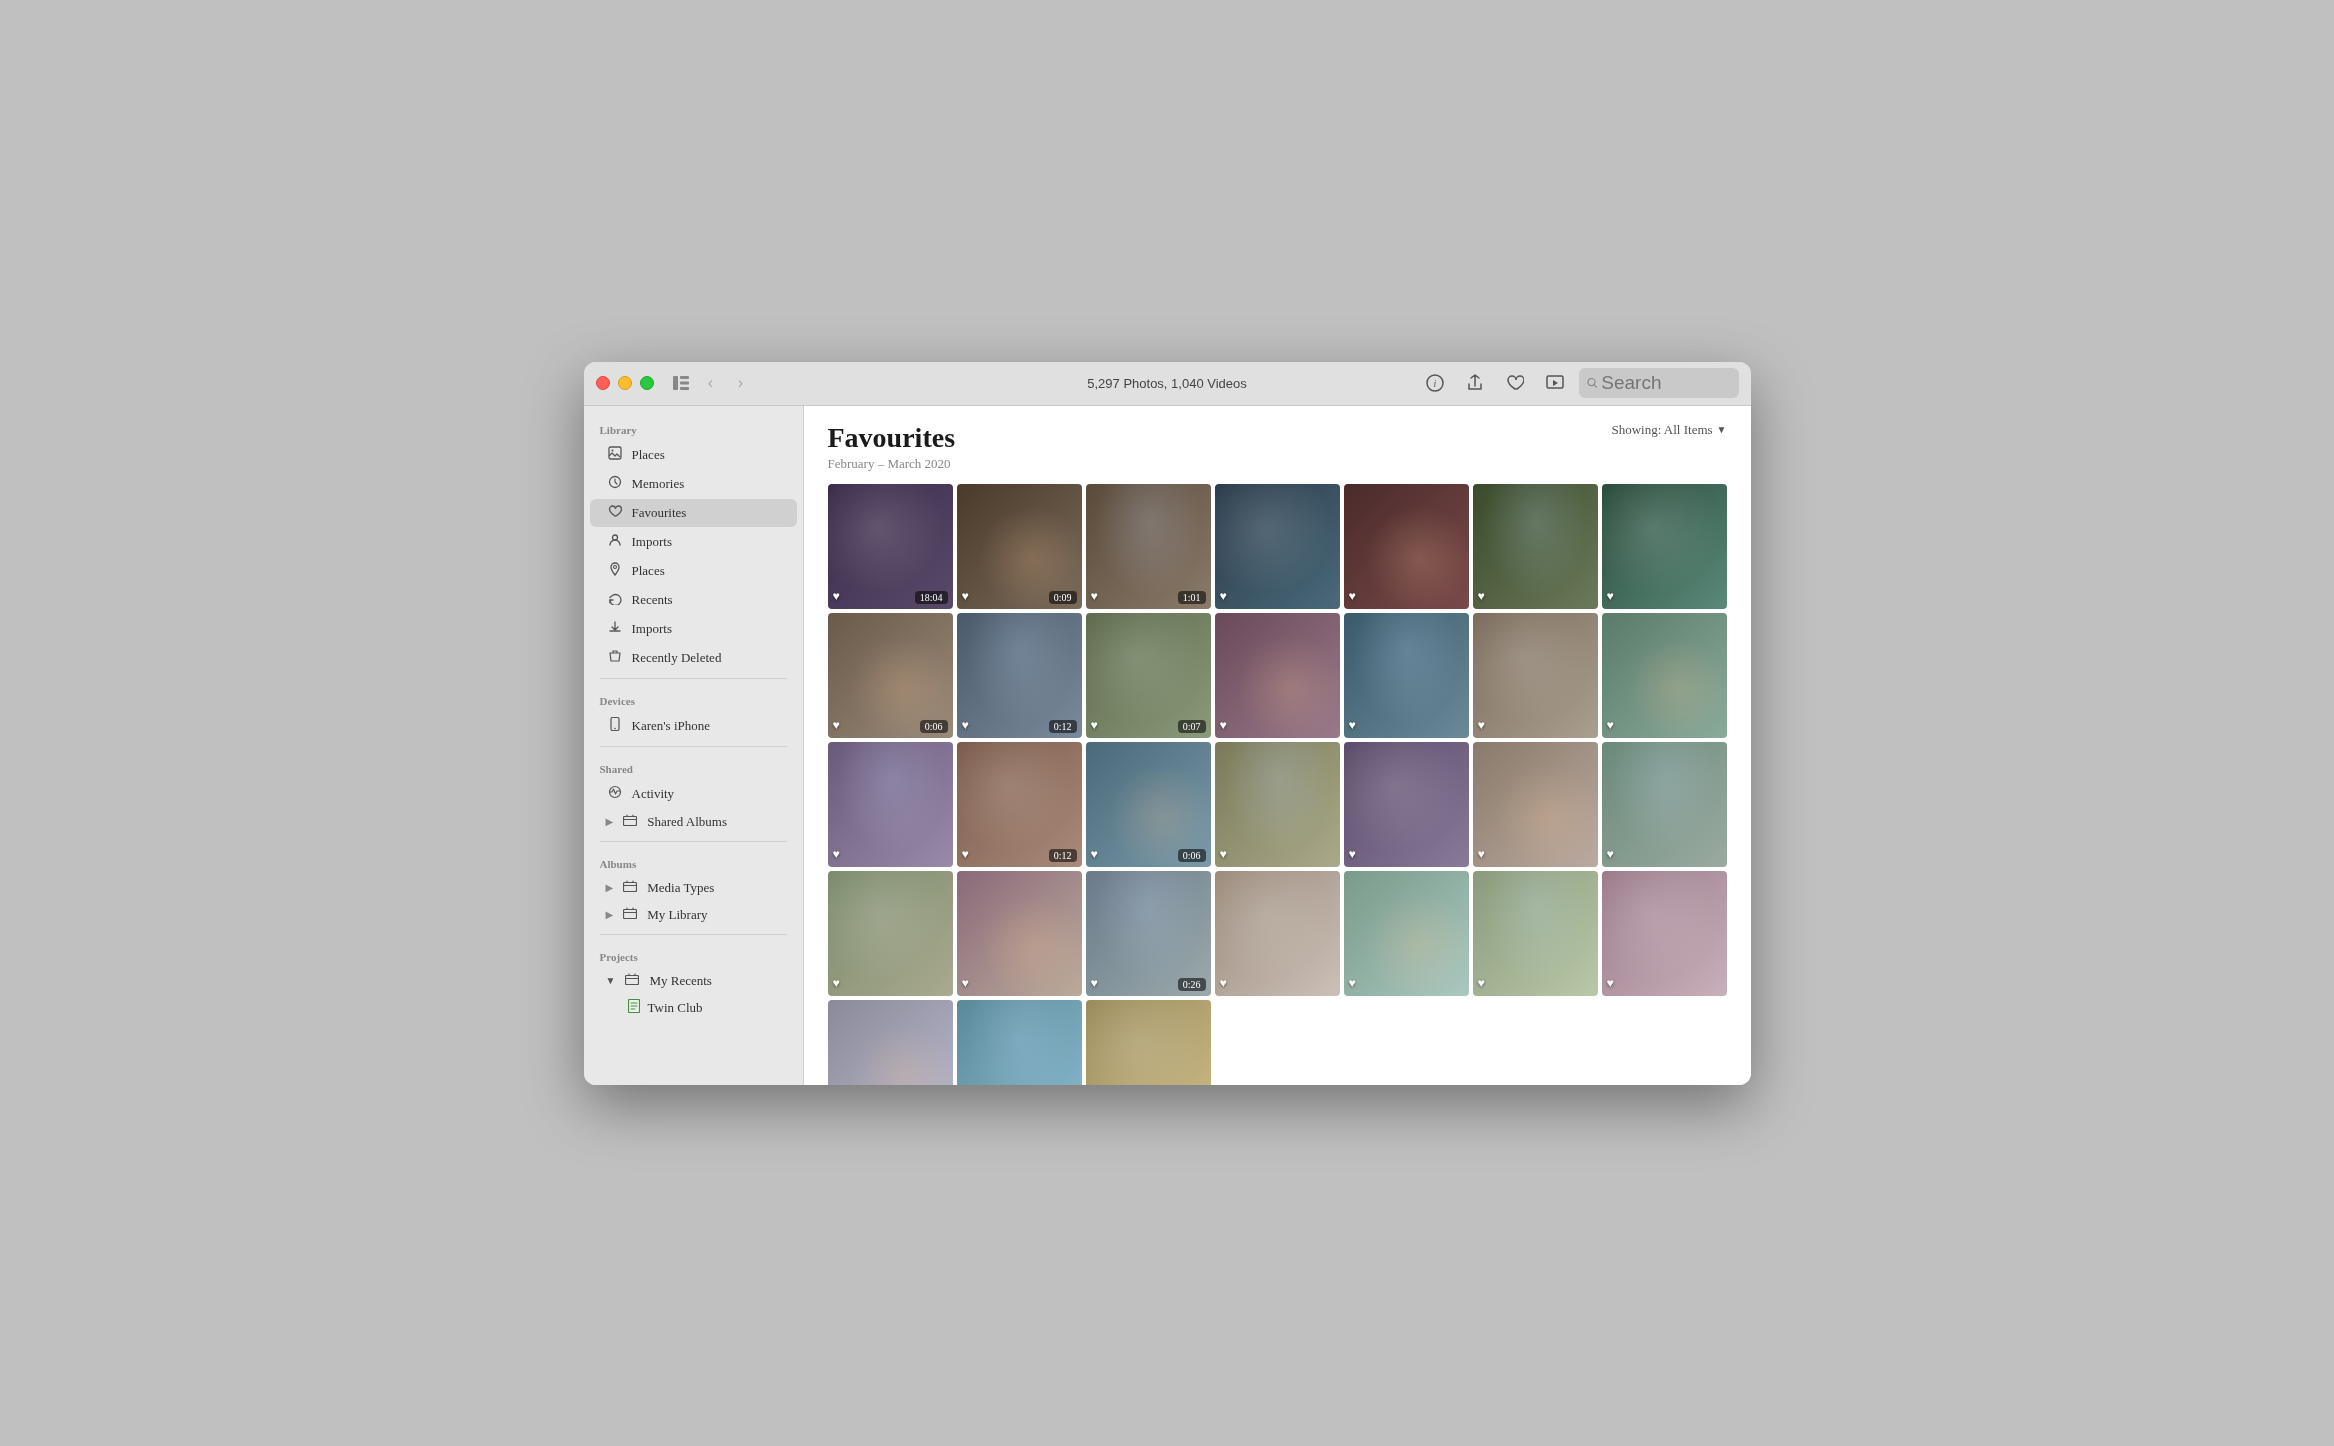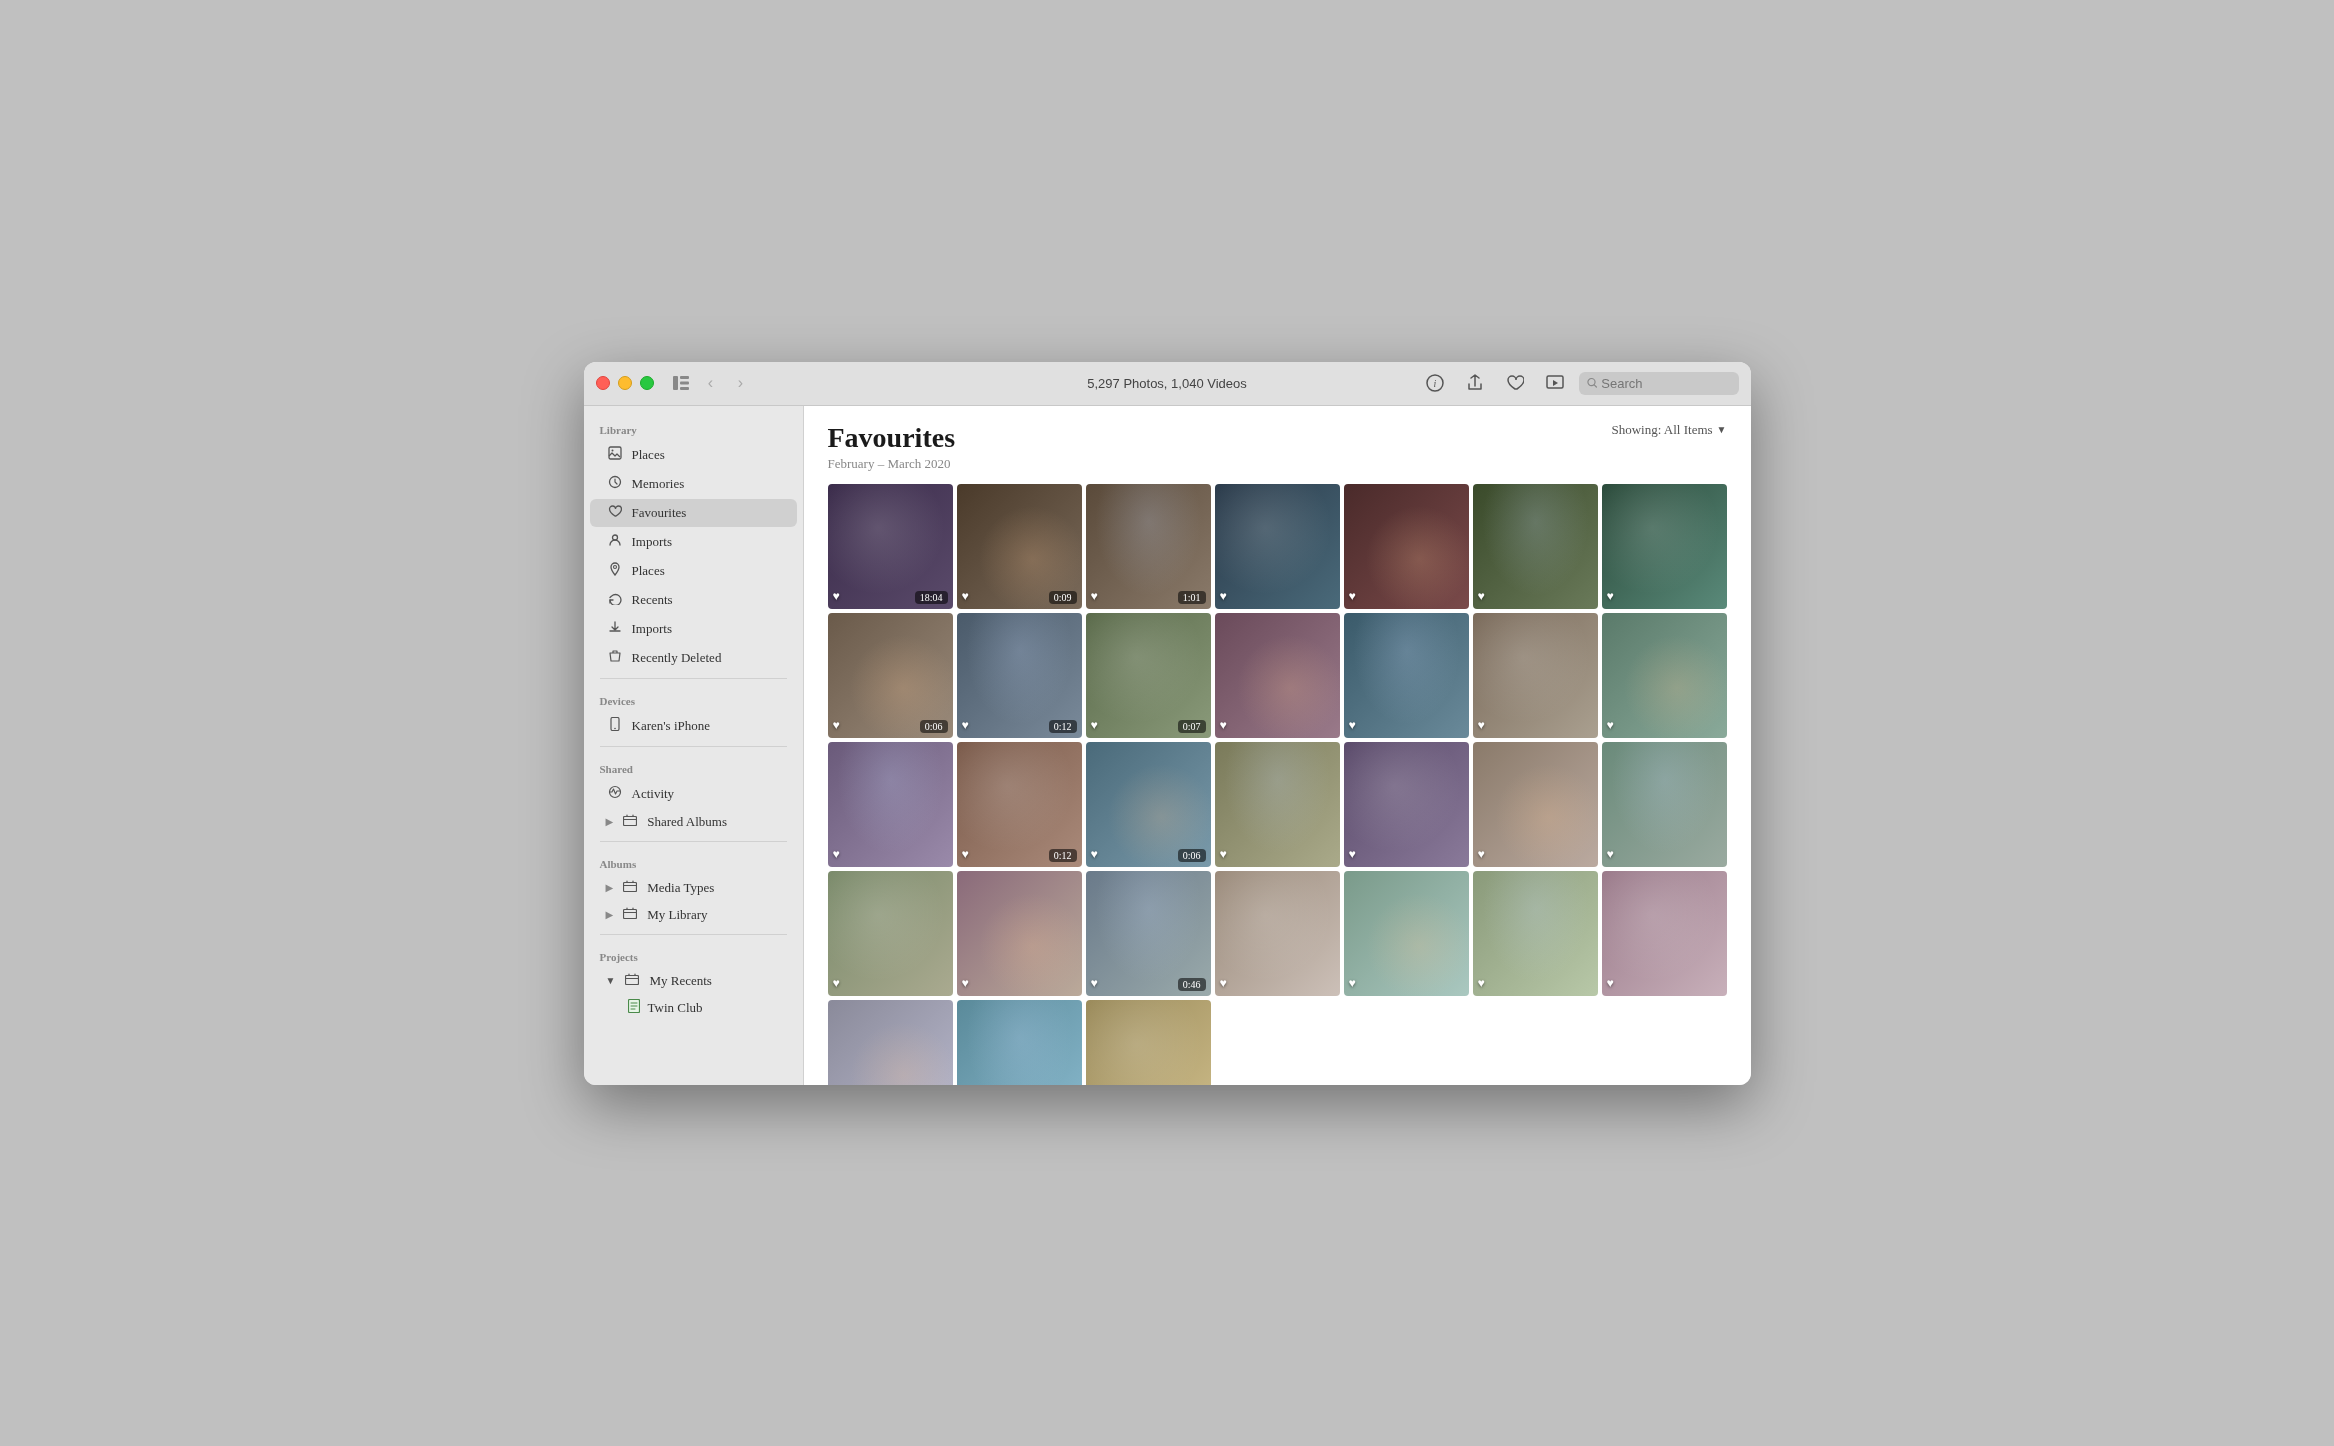--- a/index.html
+++ b/index.html
@@ -95,21 +95,21 @@
       background: rgba(0,0,0,0.1);
       border-radius: 6px;
       padding: 4px 8px;
       width: 160px;
       gap: 4px;
     }
     .search-bar input {
       background: none;
       border: none;
       outline: none;
-      font-size: 13px;
+      font-size: 19px;
       color: #0f172a;
       width: 100%;
     }
     .main-content {
       display: flex;
       flex: 1;
       overflow: hidden;
       font-family: Liberation Serif, serif;
     }
     .sidebar {
@@ -614,21 +614,21 @@
             <div style="position: absolute; top: 0px; left: 0px; width: 100%; height: 100%;">
               <div style="position: absolute; top: 0px; left: 0px; width: 100%; height: 100%; background: radial-gradient(circle at 60% 60%, rgba(255, 200, 150, 0.2) 0%, transparent 50%);"></div>
             </div>
             <div class="heart-icon">♥</div>
           </div>
           <div class="photo-cell" style="background: linear-gradient(135deg, rgb(106, 122, 138) 0%, rgb(154, 170, 171) 100%);">
             <div style="position: absolute; top: 0px; left: 0px; width: 100%; height: 100%;">
               <div style="position: absolute; top: 0px; left: 0px; width: 100%; height: 100%; background: radial-gradient(at 50% 30%, rgba(200, 220, 255, 0.2) 0%, transparent 60%);"></div>
             </div>
             <div class="heart-icon">♥</div>
-            <div class="video-duration">0:46</div>
+            <div class="video-duration">0:26</div>
           </div>
           <div class="photo-cell" style="background: linear-gradient(135deg, rgb(154, 138, 122) 0%, rgb(204, 192, 184) 100%);">
             <div style="position: absolute; top: 0px; left: 0px; width: 100%; height: 100%;">
               <div style="position: absolute; top: 0px; left: 0px; width: 100%; height: 100%; background: radial-gradient(circle at 40% 35%, rgba(255, 255, 255, 0.15) 0%, transparent 60%);"></div>
             </div>
             <div class="heart-icon">♥</div>
           </div>
           <div class="photo-cell" style="background: linear-gradient(135deg, rgb(122, 154, 138) 0%, rgb(170, 200, 192) 100%);">
             <div style="position: absolute; top: 0px; left: 0px; width: 100%; height: 100%;">
               <div style="position: absolute; top: 0px; left: 0px; width: 100%; height: 100%; background: radial-gradient(circle at 60% 60%, rgba(255, 200, 150, 0.2) 0%, transparent 50%);"></div>

